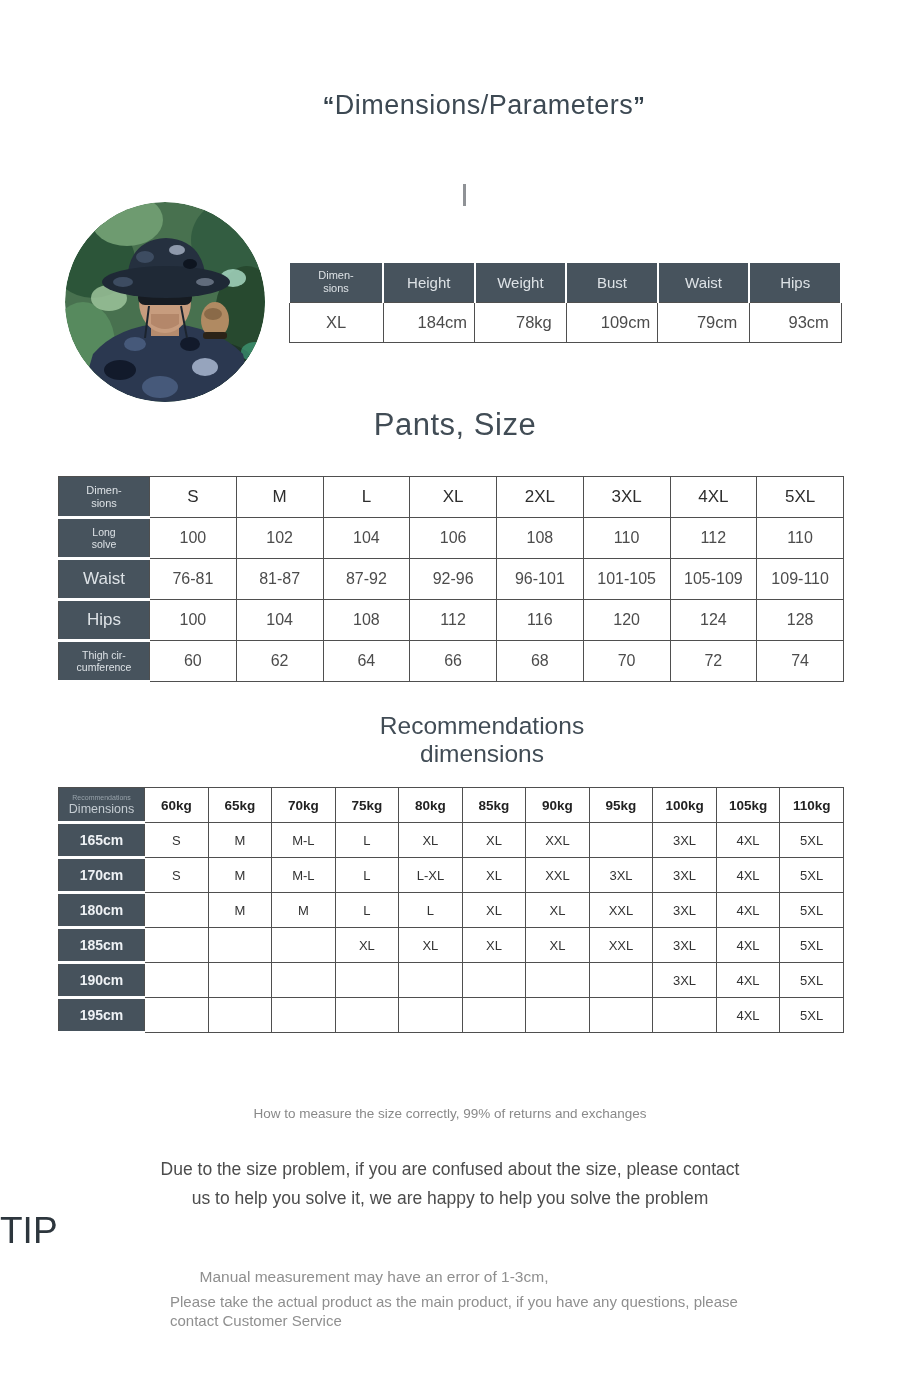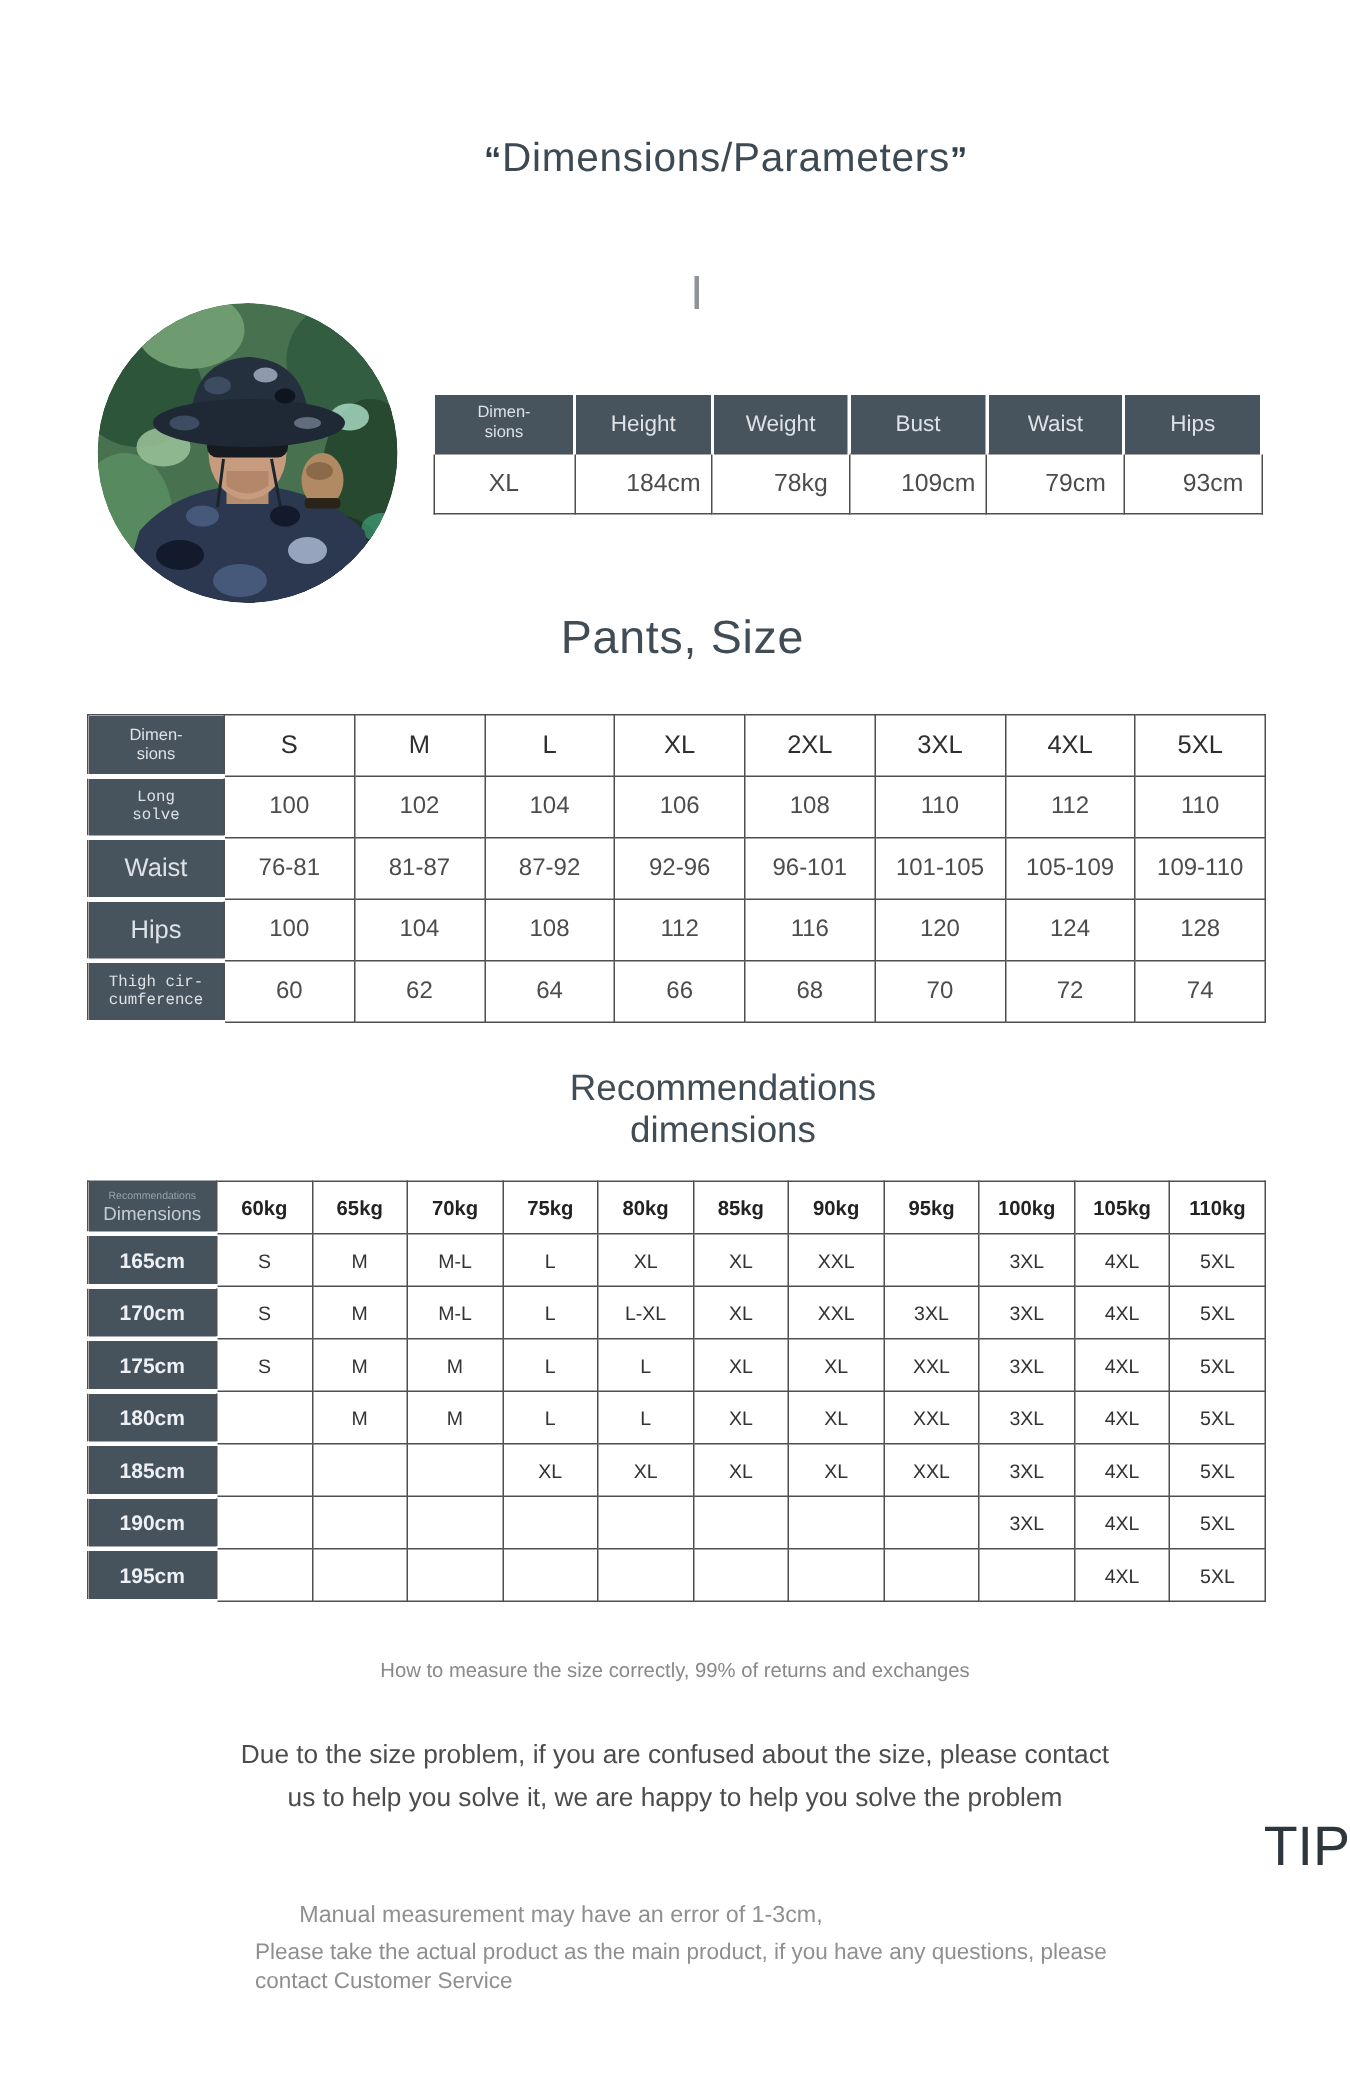--- a/index.html
+++ b/index.html
@@ -40,38 +40,38 @@
   .reco-heading{top:712px;left:32px;width:900px;text-align:center;font-size:24.5px;line-height:28px;color:#414c55;}
 
   
   .t2{left:58px;top:476px;width:786px;}
   .t2 tr{height:41px;}
   .t2 th:first-child{width:90px;}
   .t2 .colh{background:#fff;color:#2e2e2e;font-size:17px;border:1px solid #4f4f4f;}
   .t2 .corner{background:#47535d;border:1px solid #4f4f4f;border-bottom:3px solid #fff;}
   .t2 .corner div{font-size:11px;color:#dde2e6;}
   .t2 .rowh{background:#47535d;color:#dde2e6;font-size:17px;border:1px solid #4f4f4f;border-top:3px solid #fff;border-bottom:3px solid #fff;}
-  .t2 .rowh.multi div{font-size:10.5px;line-height:12px;font-family:Liberation Mono, monospace;}
+  .t2 .rowh.multi div{font-size:10.5px;line-height:12px;}
   .t2 td{font-size:16px;margin-left:44px;}
 
   
   .t3{left:58px;top:787px;width:786px;}
   .t3 tr{height:35px;}
   .t3 th:first-child{width:85px;}
   .t3 .colh{background:#fff;color:#222;font-weight:bold;font-size:13.5px;border:1px solid #4f4f4f;}
   .t3 .corner{background:#46525c;border:1px solid #4f4f4f;border-bottom:3px solid #fff;}
   .t3 .corner .l0{font-size:7px;color:#97a2aa;line-height:8px;}
   .t3 .corner .l1{font-size:12.5px;color:#c5ccd2;line-height:14px;}
   .t3 .rowh{background:#46525c;color:#eef1f4;font-weight:bold;font-size:14px;border:1px solid #4f4f4f;border-top:3px solid #fff;border-bottom:3px solid #fff;}
   .t3 td{font-size:13px;color:#333;}
 
   
   .measure-note{top:1106px;left:0;width:900px;text-align:center;font-size:13.5px;color:#898989;}
   .contact{top:1131px;left:0;width:900px;text-align:center;font-size:17.5px;color:#4c4c4c;line-height:28.5px;margin-top:24px;}
-  .tip-h{top:1210px;left:0;width:900px;text-align:right;font-size:37px;color:#2d363d;}
+  .tip-h{top:1210px;left:0;width:900px;text-align:left;font-size:37px;color:#2d363d;}
   .tip1{top:1268px;left:0;width:748px;text-align:center;font-size:15.5px;color:#8f8f8f;}
   .tip2{top:1292px;left:170px;width:600px;text-align:left;font-size:15px;color:#8f8f8f;line-height:19px;}
 </style>
 </head>
 <body>
 
 <div class="abs title">
   <span class="q">“</span><span>Dimensions/Parameters</span><span class="q">”</span>
 </div>
 
@@ -280,36 +280,20 @@
         <td>L-XL</td>
         <td>XL</td>
         <td>XXL</td>
         <td>3XL</td>
         <td>3XL</td>
         <td>4XL</td>
         <td>5XL</td>
       </tr>
       <tr>
         <th class="rowh">
-          <div>175cm</div>
-        </th>
-        <td>S</td>
-        <td>M</td>
-        <td>M</td>
-        <td>L</td>
-        <td>L</td>
-        <td>XL</td>
-        <td>XL</td>
-        <td>XXL</td>
-        <td>3XL</td>
-        <td>4XL</td>
-        <td>5XL</td>
-      </tr>
-      <tr>
-        <th class="rowh">
           <div>180cm</div>
         </th>
         <td></td>
         <td>M</td>
         <td>M</td>
         <td>L</td>
         <td>L</td>
         <td>XL</td>
         <td>XL</td>
         <td>XXL</td>

